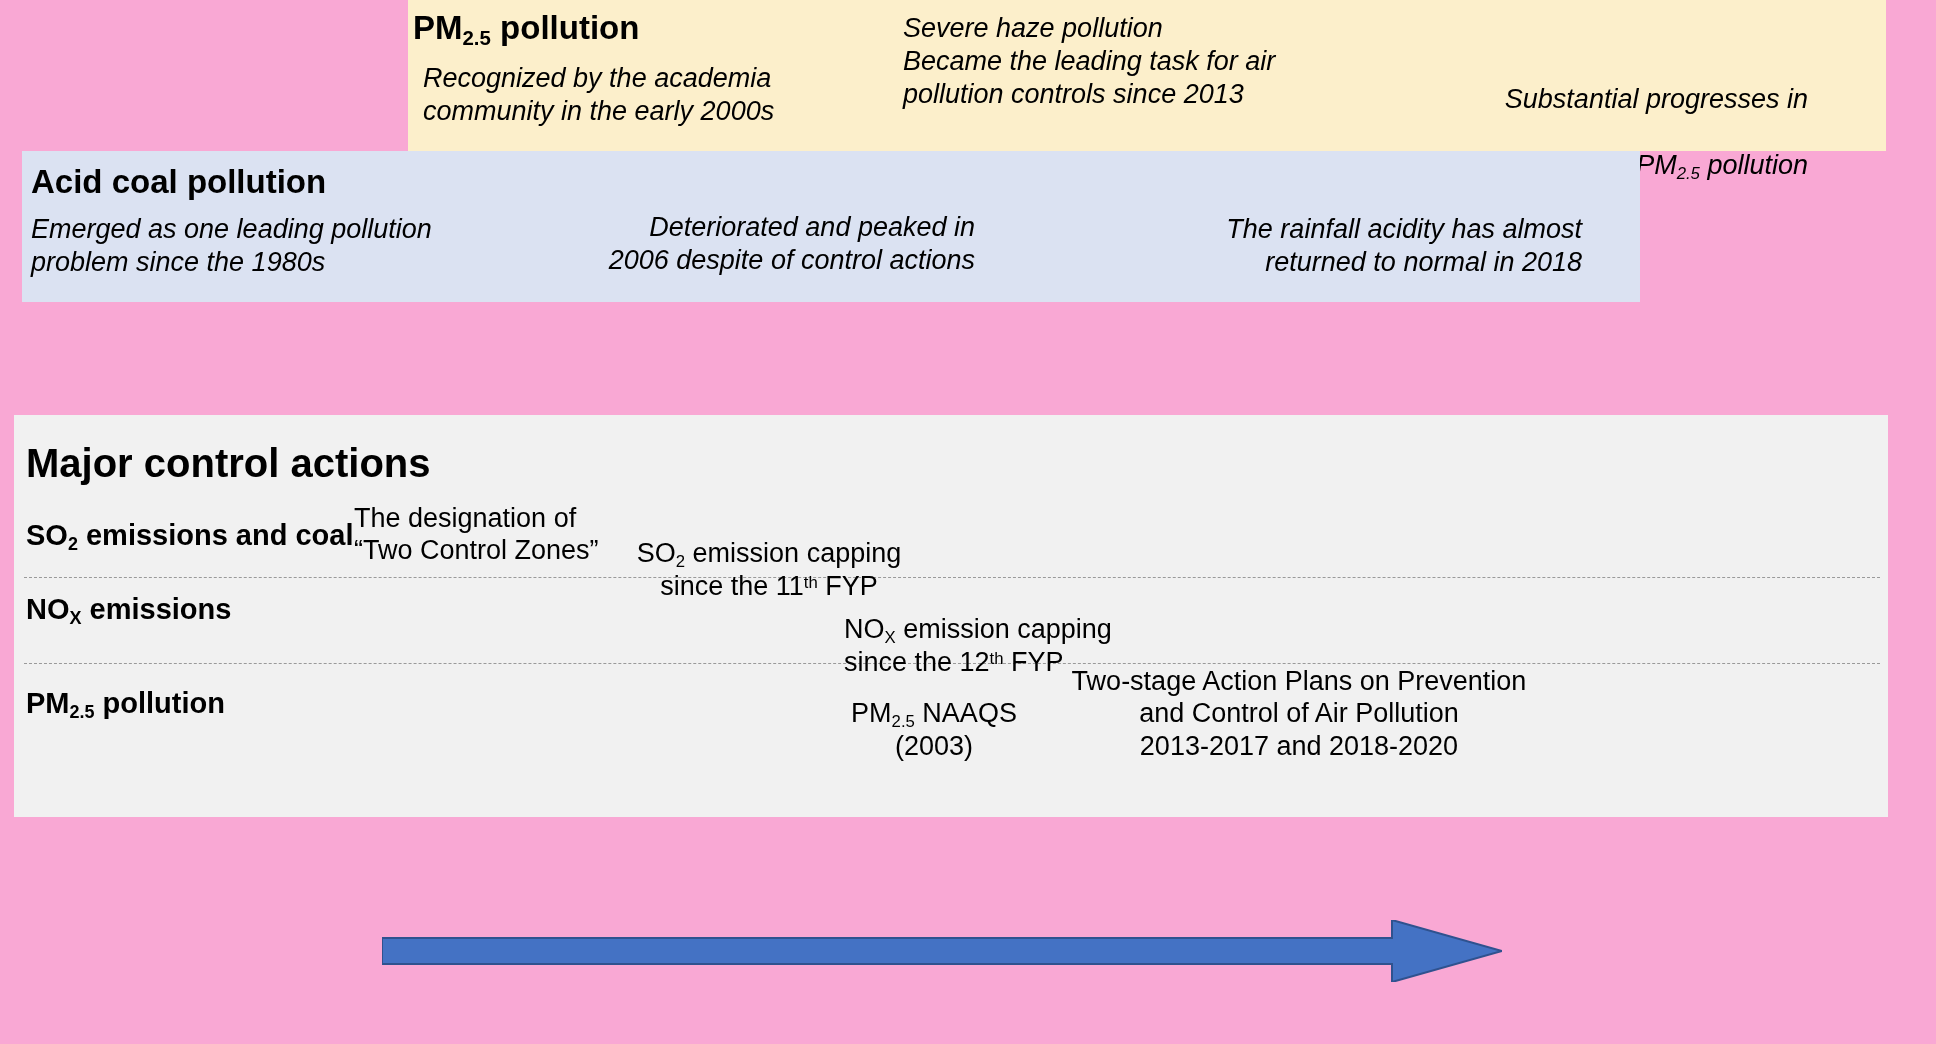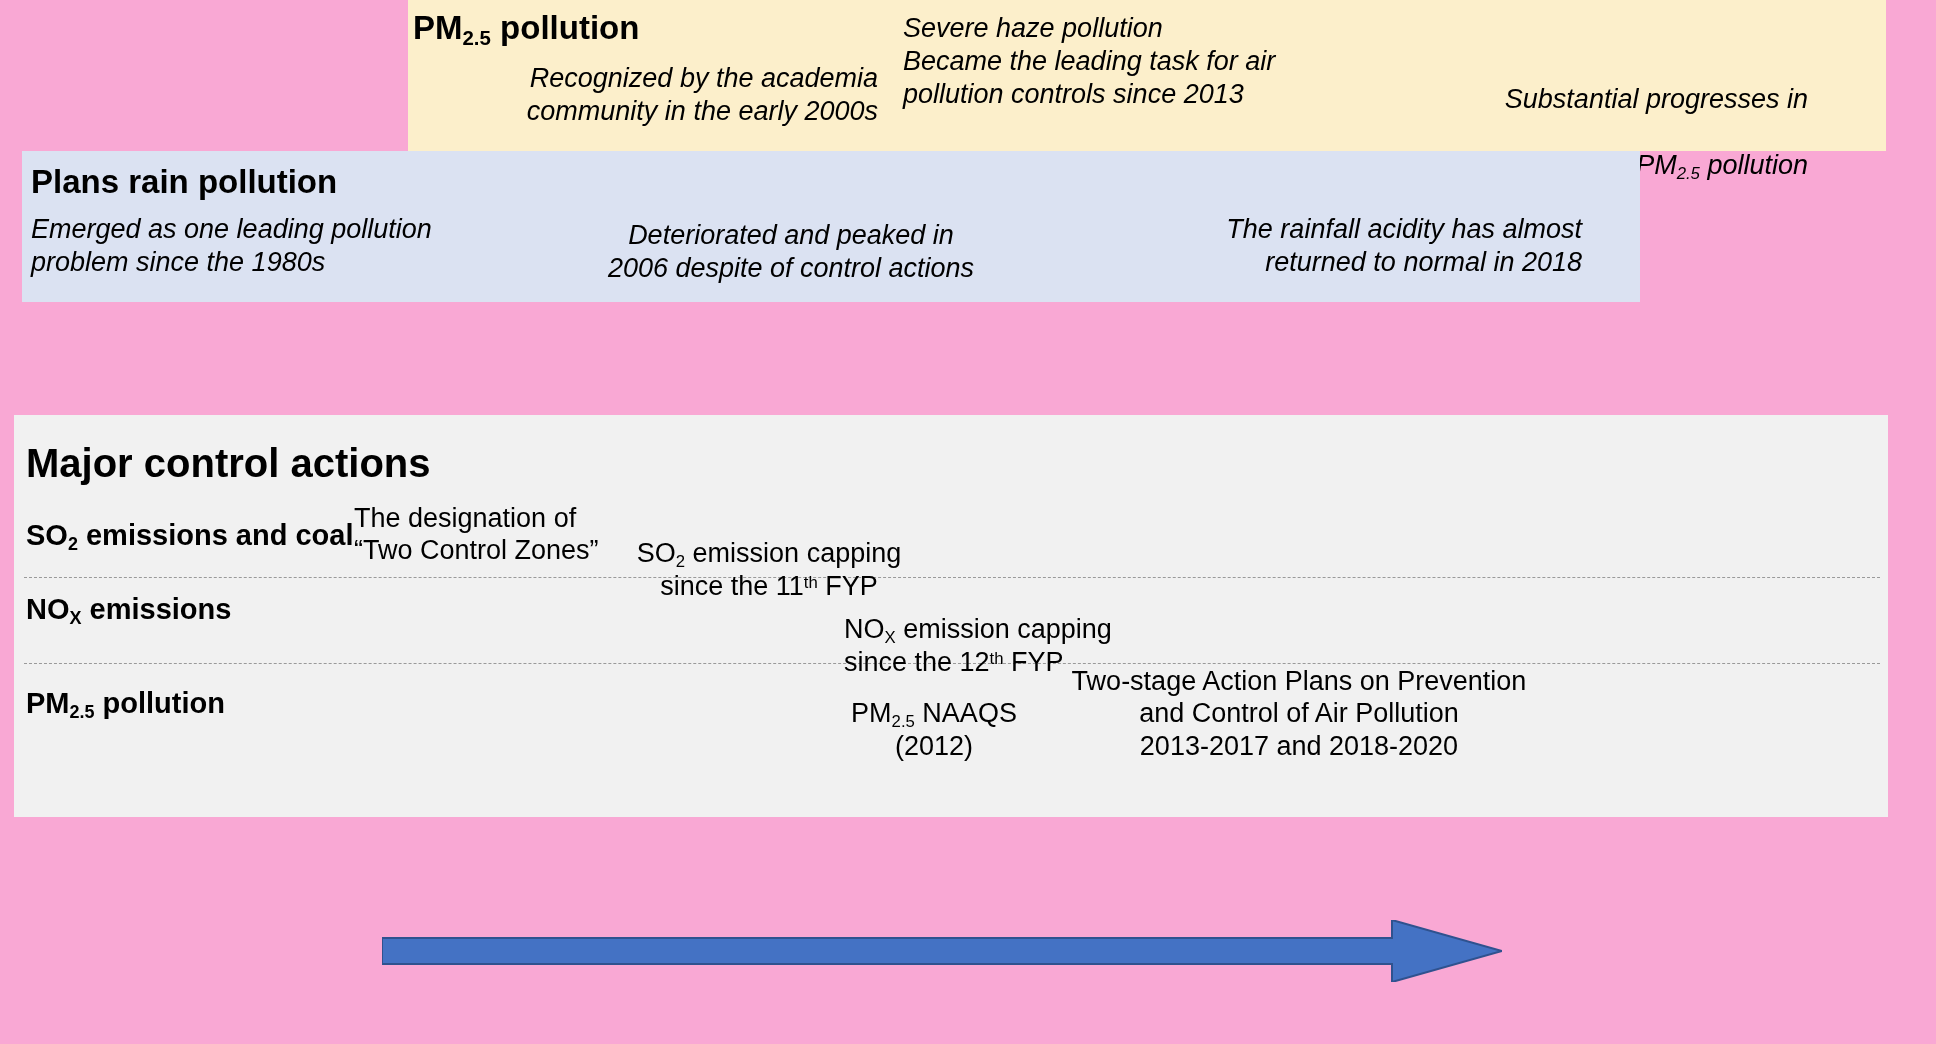--- a/index.html
+++ b/index.html
@@ -41,40 +41,40 @@
     width: 1478px;
     height: 151px;
     background: #FCEFCB;
   }
   #pm25-banner .panel-title {
     position: absolute;
     left: 5px;
     top: 9px;
     font-size: 33px;
   }
-  #pm25-b-item-0 { left: 0;   top: 62px;  width: 470px; font-size: 27px; text-align: right; }
+  #pm25-b-item-0 { left: 15px;   top: 62px;  width: 470px; font-size: 27px; text-align: left; }
   #pm25-b-item-1 { left: 495px; top: 12px;  width: 440px; font-size: 27px; text-align: left; }
   #pm25-b-item-2 { left: 1000px; top: 50px; width: 400px; font-size: 27px; text-align: right; }
 
   
   #acid-banner {
     left: 22px;
     top: 151px;
     width: 1618px;
     height: 151px;
     background: #DBE2F2;
   }
   #acid-banner .panel-title {
     position: absolute;
     left: 9px;
     top: 12px;
     font-size: 33px;
   }
   #acid-b-item-0 { left: 9px;   top: 62px;  width: 470px; font-size: 27px; text-align: left; }
-  #acid-b-item-1 { left: 523px; top: 68px;  width: 430px; font-size: 27px; text-align: center; margin-left: 31px; }
+  #acid-b-item-1 { left: 523px; top: 60px;  width: 430px; font-size: 27px; text-align: right; }
   #acid-b-item-2 { left: 1160px; top: 62px; width: 400px; font-size: 27px; text-align: right; }
 
   
   #actions-panel {
     left: 14px;
     top: 415px;
     width: 1874px;
     height: 402px;
     background: #F1F1F1;
   }
@@ -146,21 +146,21 @@
     <div class="cell" id="pm25-b-item-1">Severe haze pollution
 Became the leading task for air
 pollution controls since 2013</div>
     <div class="cell" id="pm25-b-item-2">
       <span>Substantial progresses in</span><br>
       <span>combating PM</span><sub>2.5</sub><span> pollution</span>
     </div>
   </div>
 
   <div class="panel" id="acid-banner">
-    <div class="panel-title">Plans rain pollution</div>
+    <div class="panel-title">Acid coal pollution</div>
     <div class="cell" id="acid-b-item-0">Emerged as one leading pollution
 problem since the 1980s</div>
     <div class="cell" id="acid-b-item-1">Deteriorated and peaked in
 2006 despite of control actions</div>
     <div class="cell" id="acid-b-item-2">The rainfall acidity has almost
 returned to normal in 2018</div>
   </div>
 
   <div class="panel" id="actions-panel">
     <div class="panel-title">Major control actions</div>
@@ -184,21 +184,21 @@
     <div class="row-cell" id="cell-nox-0">
       <span>NO</span><sub>X</sub><span> emission capping
 since the 12</span><sup>th</sup><span> FYP</span>
     </div>
 
     <div class="row-label" id="row-label-2">
       <span>PM</span><sub>2.5</sub><span> pollution</span>
     </div>
     <div class="row-cell" id="cell-pm-0">
       <span>PM</span><sub>2.5</sub><span> NAAQS
-(2012)</span>
+(2003)</span>
     </div>
     <div class="row-cell" id="cell-pm-1">Two-stage Action Plans on Prevention
 and Control of Air Pollution
 2013-2017 and 2018-2020</div>
   </div>
 
   <svg id="timeline-arrow" viewBox="0 0 1120 62" preserveAspectRatio="none">
     <polygon points="0,18 1010,18 1010,0 1120,31 1010,62 1010,44 0,44" fill="#4472C4" stroke="#2F528F" stroke-width="2"></polygon>
   </svg>
 

